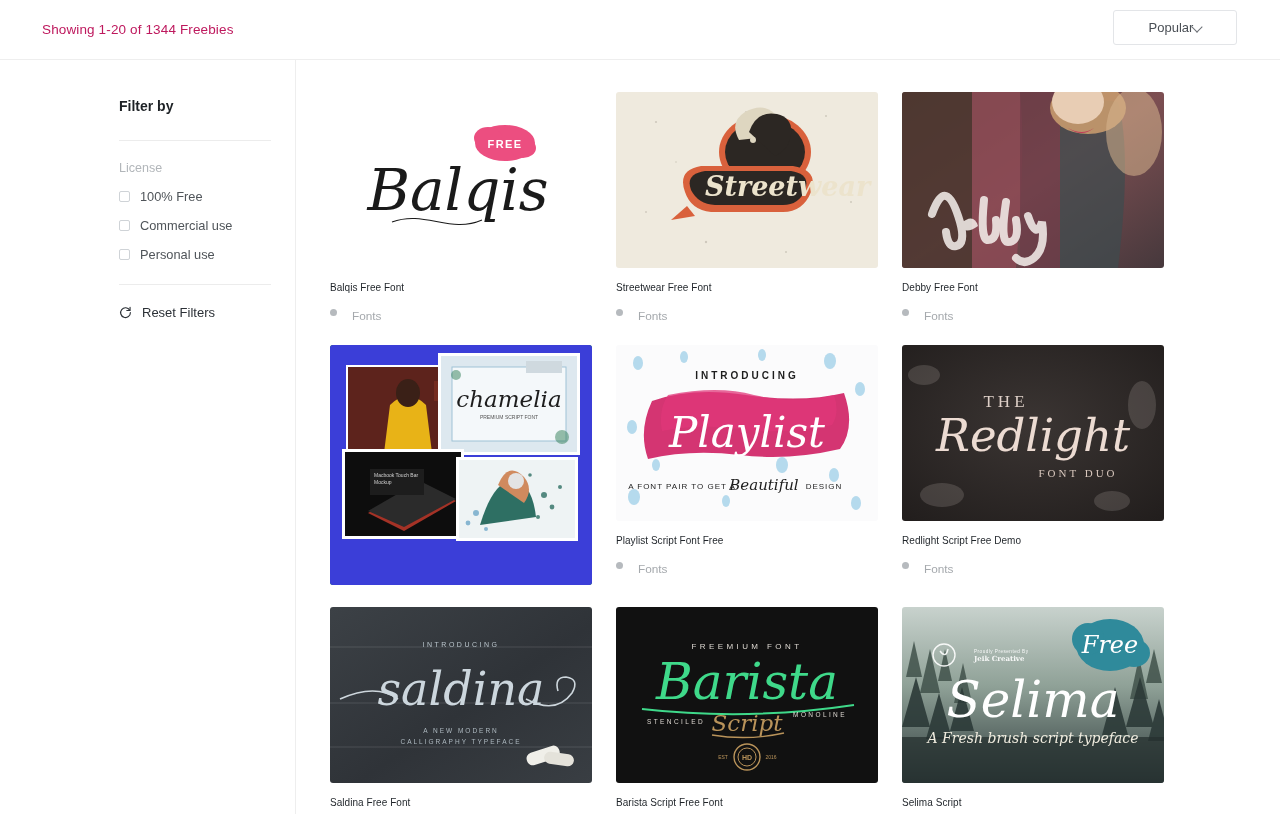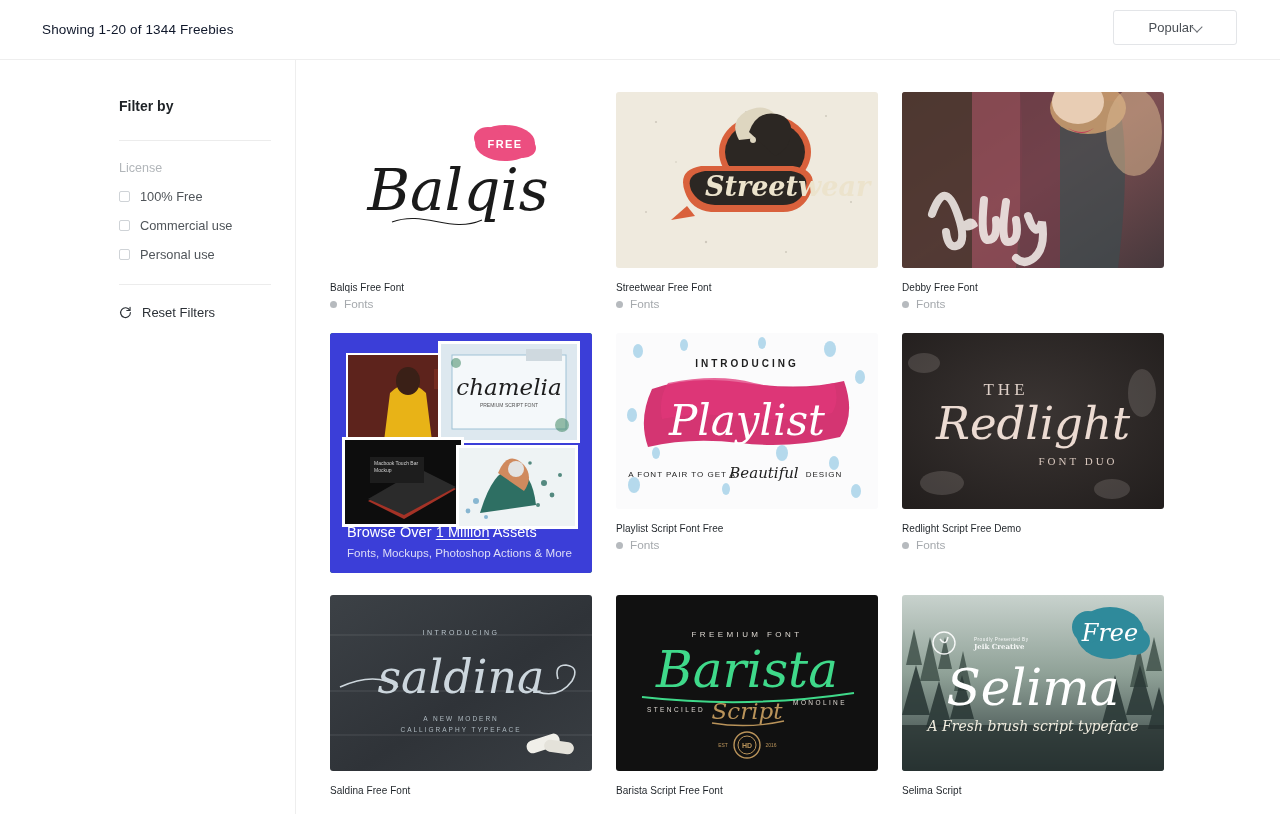--- a/index.html
+++ b/index.html
@@ -11,21 +11,21 @@
   }
 
   
   .topbar {
     height: 60px; width: 1280px;
     border-bottom: 1px solid #eeeeee;
     display: flex; align-items: center; position: relative;
   }
   .showing-text {
     margin-left: 42px;
-    font-size: 13.5px; color: #0f172a; letter-spacing: .01em;
+    font-size: 13.5px; color: #be185d; letter-spacing: .01em;
   }
   .sort-select {
     position: absolute; right: 43px; top: 10px;
     width: 124px; height: 35px;
     border: 1px solid #e3e5e8; border-radius: 3px;
     background: #fff;
     display: flex; align-items: center; justify-content: center;
     padding: 0 13px 0 14px;
     font-size: 13px; color: #4a4f55; cursor: pointer;
   }
@@ -65,21 +65,21 @@
     display: grid;
     grid-template-columns: repeat(3, 262px);
     column-gap: 24px; row-gap: 22px;
   }
   .card { width: 262px; cursor: pointer; }
   .thumb {
     width: 262px; height: 176px; border-radius: 3px;
     overflow: hidden; position: relative; background: #fff;
   }
   .card-title { font-size: 10px; color: #1f2429; margin-top: 14px; letter-spacing: .005em; }
-  .card-meta { display: flex; align-items: center; margin-top: 4px; }
+  .card-meta { display: flex; margin-top: 16px; gap: 8px; }
   .meta-dot { width: 7px; height: 7px; border-radius: 50%; background: #b6babe; margin-right: 7px; }
   .meta-label { font-size: 11.8px; color: #a5a9ad; }
 
   
   .promo {
     width: 262px; height: 240px; border-radius: 3px;
     position: relative; overflow: hidden;
     padding: 14px; cursor: pointer;
   }
   .promo-collage { position: absolute; inset: 0; }
@@ -272,26 +272,20 @@
               <circle cx="230" cy="142" r="2"></circle>
                 <circle cx="200" cy="130" r="1.8"></circle>
             </g>
             <g fill="#6fa8c9" opacity=".8">
               <circle cx="146" cy="168" r="3"></circle>
                 <circle cx="138" cy="178" r="2.4"></circle>
                 <circle cx="156" cy="184" r="2"></circle>
             </g>
           </g>
         </svg>
-        <div class="promo-text">
-          <div class="promo-head">
-            <span>Browse Over </span><u>1 Million</u><span> Assets</span>
-          </div>
-          <div class="promo-sub">Fonts, Mockups, Photoshop Actions &amp; More</div>
-        </div>
       </div>
 
       <div class="card">
         <div class="thumb">
           <svg viewBox="0 0 262 176" width="262" height="176">
             <rect width="262" height="176" fill="#fbfbfc"></rect>
             <g fill="#a9d4ea" opacity=".85">
               <ellipse cx="22" cy="18" rx="5" ry="7"></ellipse>
                 <ellipse cx="68" cy="12" rx="4" ry="6"></ellipse>
               <ellipse cx="146" cy="10" rx="4" ry="6"></ellipse>

